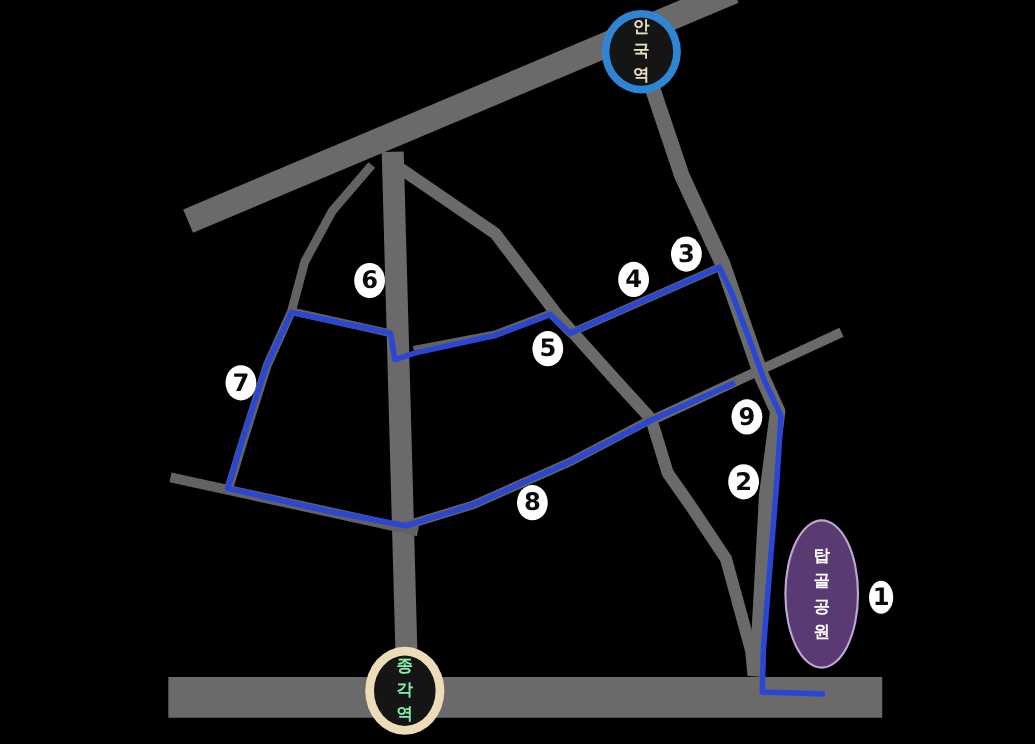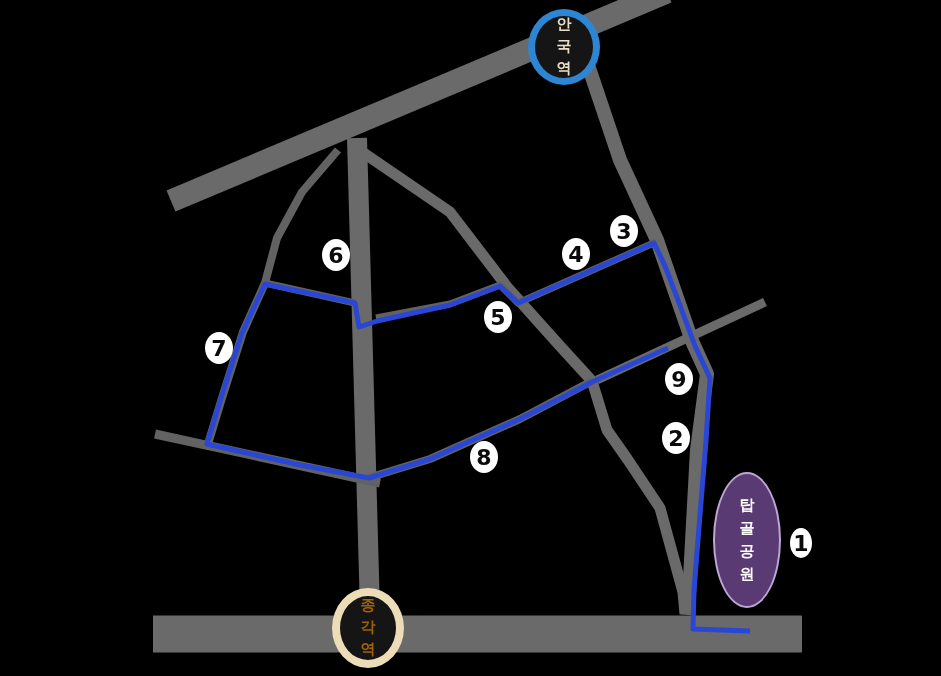--- a/index.html
+++ b/index.html
@@ -34,26 +34,26 @@
       <polyline points="338,150 302,192 277,238 265,283 243,332 222,398 208,444" fill="none" stroke="#626262" stroke-width="8" stroke-linejoin="round"></polyline>
       <polyline points="155,434 380,483" fill="none" stroke="#626262" stroke-width="9" stroke-linejoin="round"></polyline>
       <polyline points="265,283 355,303" fill="none" stroke="#626262" stroke-width="7" stroke-linejoin="round"></polyline>
       <polyline points="376,318 450,304 500,285 518,303 656,242" fill="none" stroke="#626262" stroke-width="7" stroke-linejoin="round"></polyline>
       <polyline points="765,302 597,380" fill="none" stroke="#6a6a6a" stroke-width="9" stroke-linejoin="round"></polyline>
       <polyline points="368,478 430,459 520,419 592,381" fill="none" stroke="#626262" stroke-width="8" stroke-linejoin="round"></polyline>
       <polyline points="153,634 802,634" fill="none" stroke="#6a6a6a" stroke-width="37" stroke-linejoin="round"></polyline>
       <polyline points="750,631 693,629 694,590 698,540 702,490 706,441 710,378 695,346 678,300 665,266 654,243 518,303 500,286 450,305 377,321 359,327 355,303 265,284 242,333 221,398 207,444 300,465 369,478 430,459 520,419 592,382 668,348" fill="none" stroke="#2a46d4" stroke-width="5" stroke-linejoin="round"></polyline>
     </svg>
 
-  <div class="station" style="left: 528px; top: 9px; width: 72px; height: 76px; background: rgb(21, 21, 21); border: 7px solid rgb(46, 134, 210);">
+  <div class="station" style="left: 547px; top: 9px; width: 72px; height: 76px; background: rgb(21, 21, 21); border: 7px solid rgb(46, 134, 210);">
     <span class="vtext" style="color: rgb(234, 223, 196);">안국역</span>
   </div>
 
   <div class="station" style="left: 332px; top: 588px; width: 72px; height: 80px; background: rgb(21, 21, 21); border: 8px solid rgb(236, 220, 183);">
-    <span class="vtext" style="color: #a16207;">종각역</span>
+    <span class="vtext" style="color: #86efac;">종각역</span>
   </div>
 
   <div class="park" style="left: 713px; top: 472px; width: 68px; height: 136px; background: rgb(90, 58, 114); border: 2px solid rgb(189, 166, 212);">
     <span class="vtext park-label" style="color: rgb(255, 255, 255);">탑골공원</span>
   </div>
 
   <div id="markers">
       <div class="marker" style="left: 790px; top: 528px; width: 22px; height: 30px; background: rgb(255, 255, 255); color: rgb(10, 10, 10);">
         <span>1</span>
       </div>

